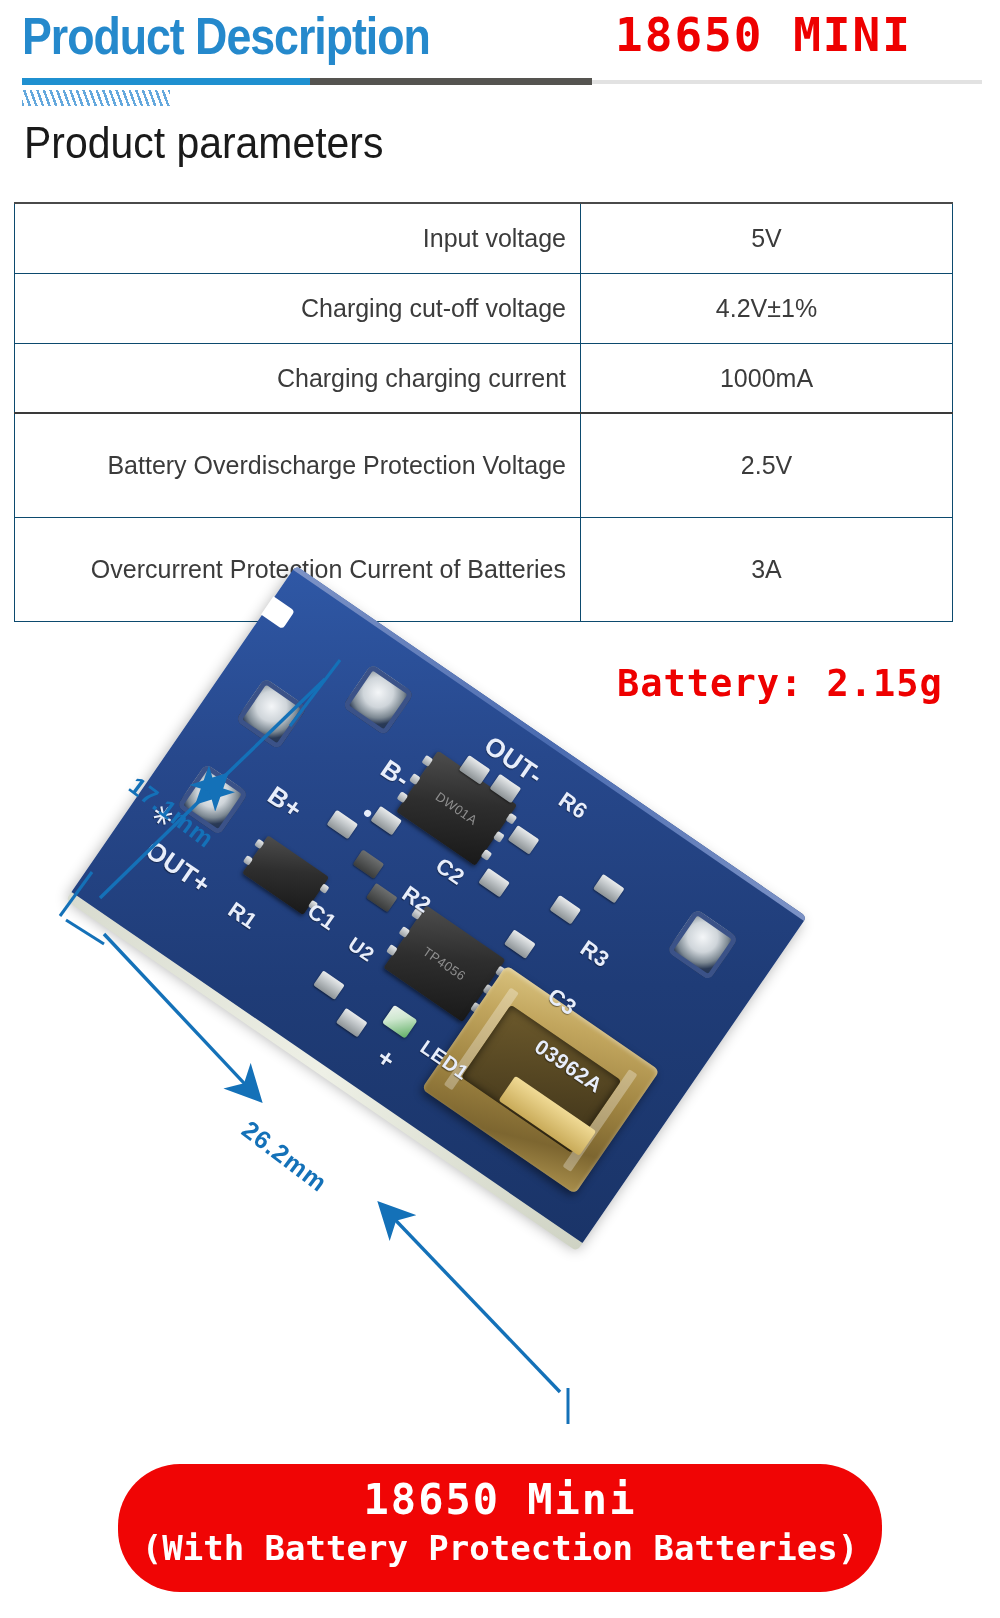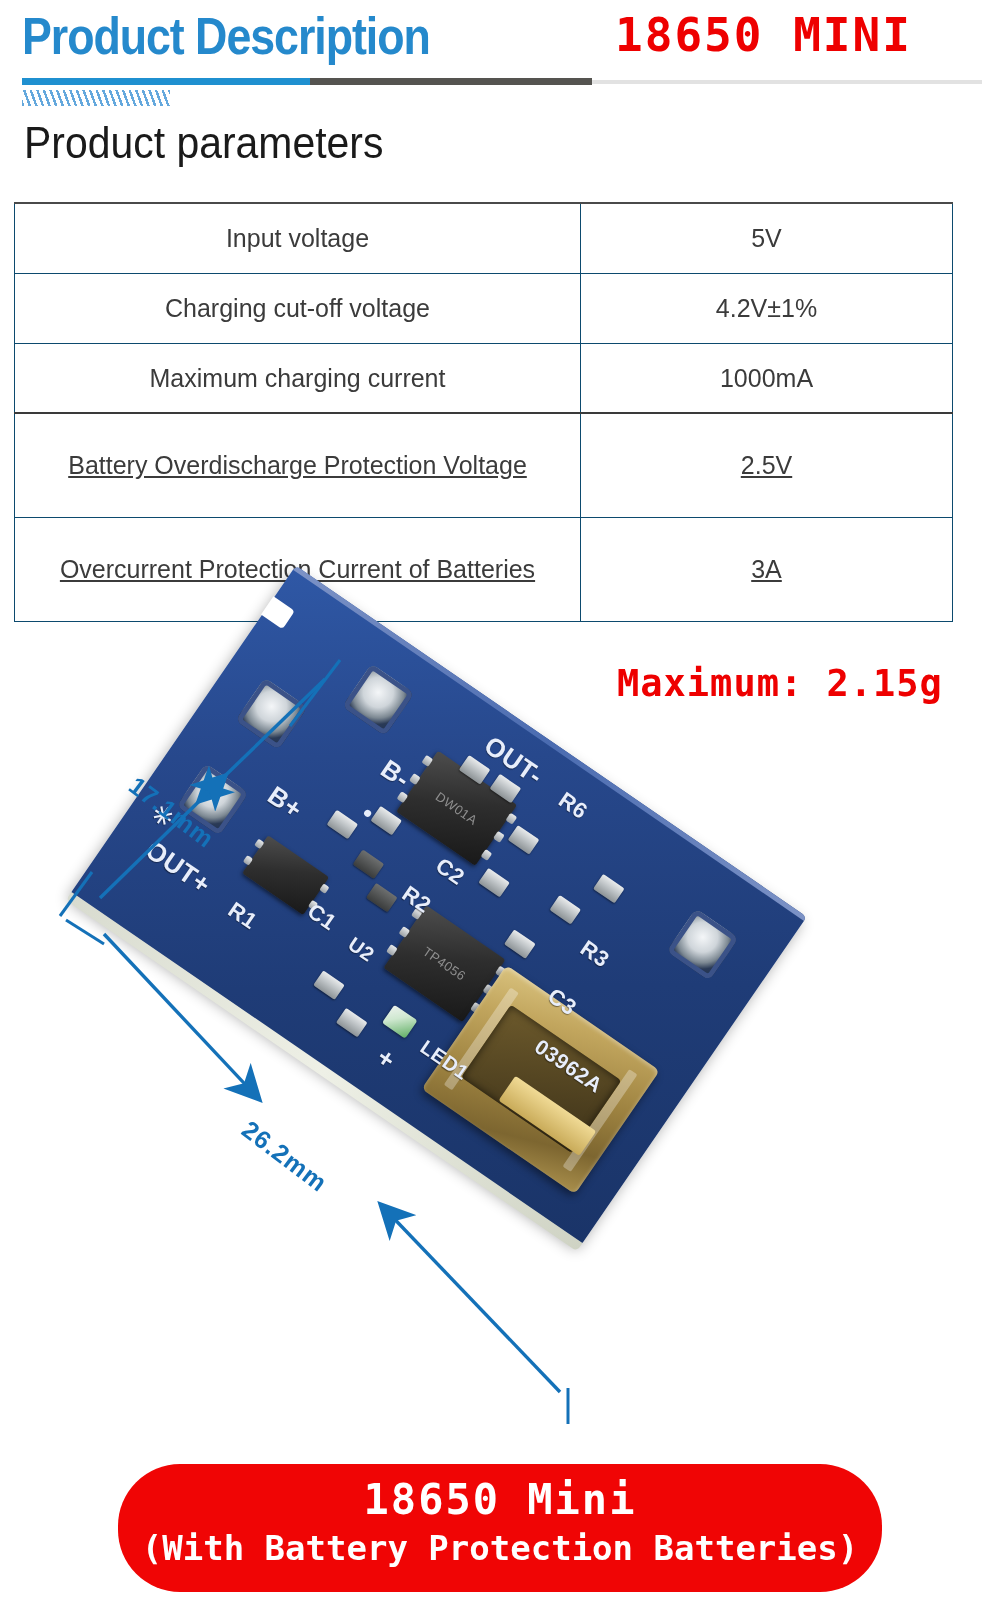--- a/index.html
+++ b/index.html
@@ -71,24 +71,24 @@
   }
   .spec-table td {
     border: 1px solid #0c4a6e;
     color:#3b3b3b;
     font-size: 25px;
     font-family:"Liberation Sans", sans-serif;
     line-height: 1.28;
     padding: 10px 14px;
     vertical-align: middle;
   }
-  .spec-table td.lbl  { width: 566px; text-align:center; }
+  .spec-table td.lbl  { width: 566px; text-align:right; }
   .spec-table td.val  { width: 372px; text-align:center; }
   .spec-table tr.r1 td, .spec-table tr.r2 td, .spec-table tr.r3 td { height: 70px; }
-  .spec-table tr.r4 td, .spec-table tr.r5 td { height: 104px; text-decoration: underline; }
+  .spec-table tr.r4 td, .spec-table tr.r5 td { height: 104px; }
   .spec-table tr.r3 td { border-bottom: 2px solid #3a3a3a; }
   .spec-table tr.r1 td { border-top: 2px solid #4a4a4a; }
 
   
   .weight {
     position:absolute; left:617px; top:662px;
     font-family:"DejaVu Sans Mono", monospace;
     font-weight:bold;
     font-size:37px;
     color:#ee0000;
@@ -284,35 +284,35 @@
     <tbody>
       <tr class="r1">
         <td class="lbl">Input voltage</td>
         <td class="val">5V</td>
       </tr>
       <tr class="r2">
         <td class="lbl">Charging cut-off voltage</td>
         <td class="val">4.2V±1%</td>
       </tr>
       <tr class="r3">
-        <td class="lbl">Maximum charging current</td>
+        <td class="lbl">Charging charging current</td>
         <td class="val">1000mA</td>
       </tr>
       <tr class="r4">
         <td class="lbl">Battery Overdischarge Protection Voltage</td>
         <td class="val">2.5V</td>
       </tr>
       <tr class="r5">
         <td class="lbl">Overcurrent Protection Current of Batteries</td>
         <td class="val">3A</td>
       </tr>
     </tbody>
   </table>
 
-  <div class="weight">Maximum: 2.15g</div>
+  <div class="weight">Battery: 2.15g</div>
 
   <div class="photo"></div>
 
   <div class="board-wrap">
     <div class="board">
       <div class="notch"></div>
 
       <div class="pad p1"></div>
       <div class="pad p2"></div>
       <div class="pad p3"></div>

